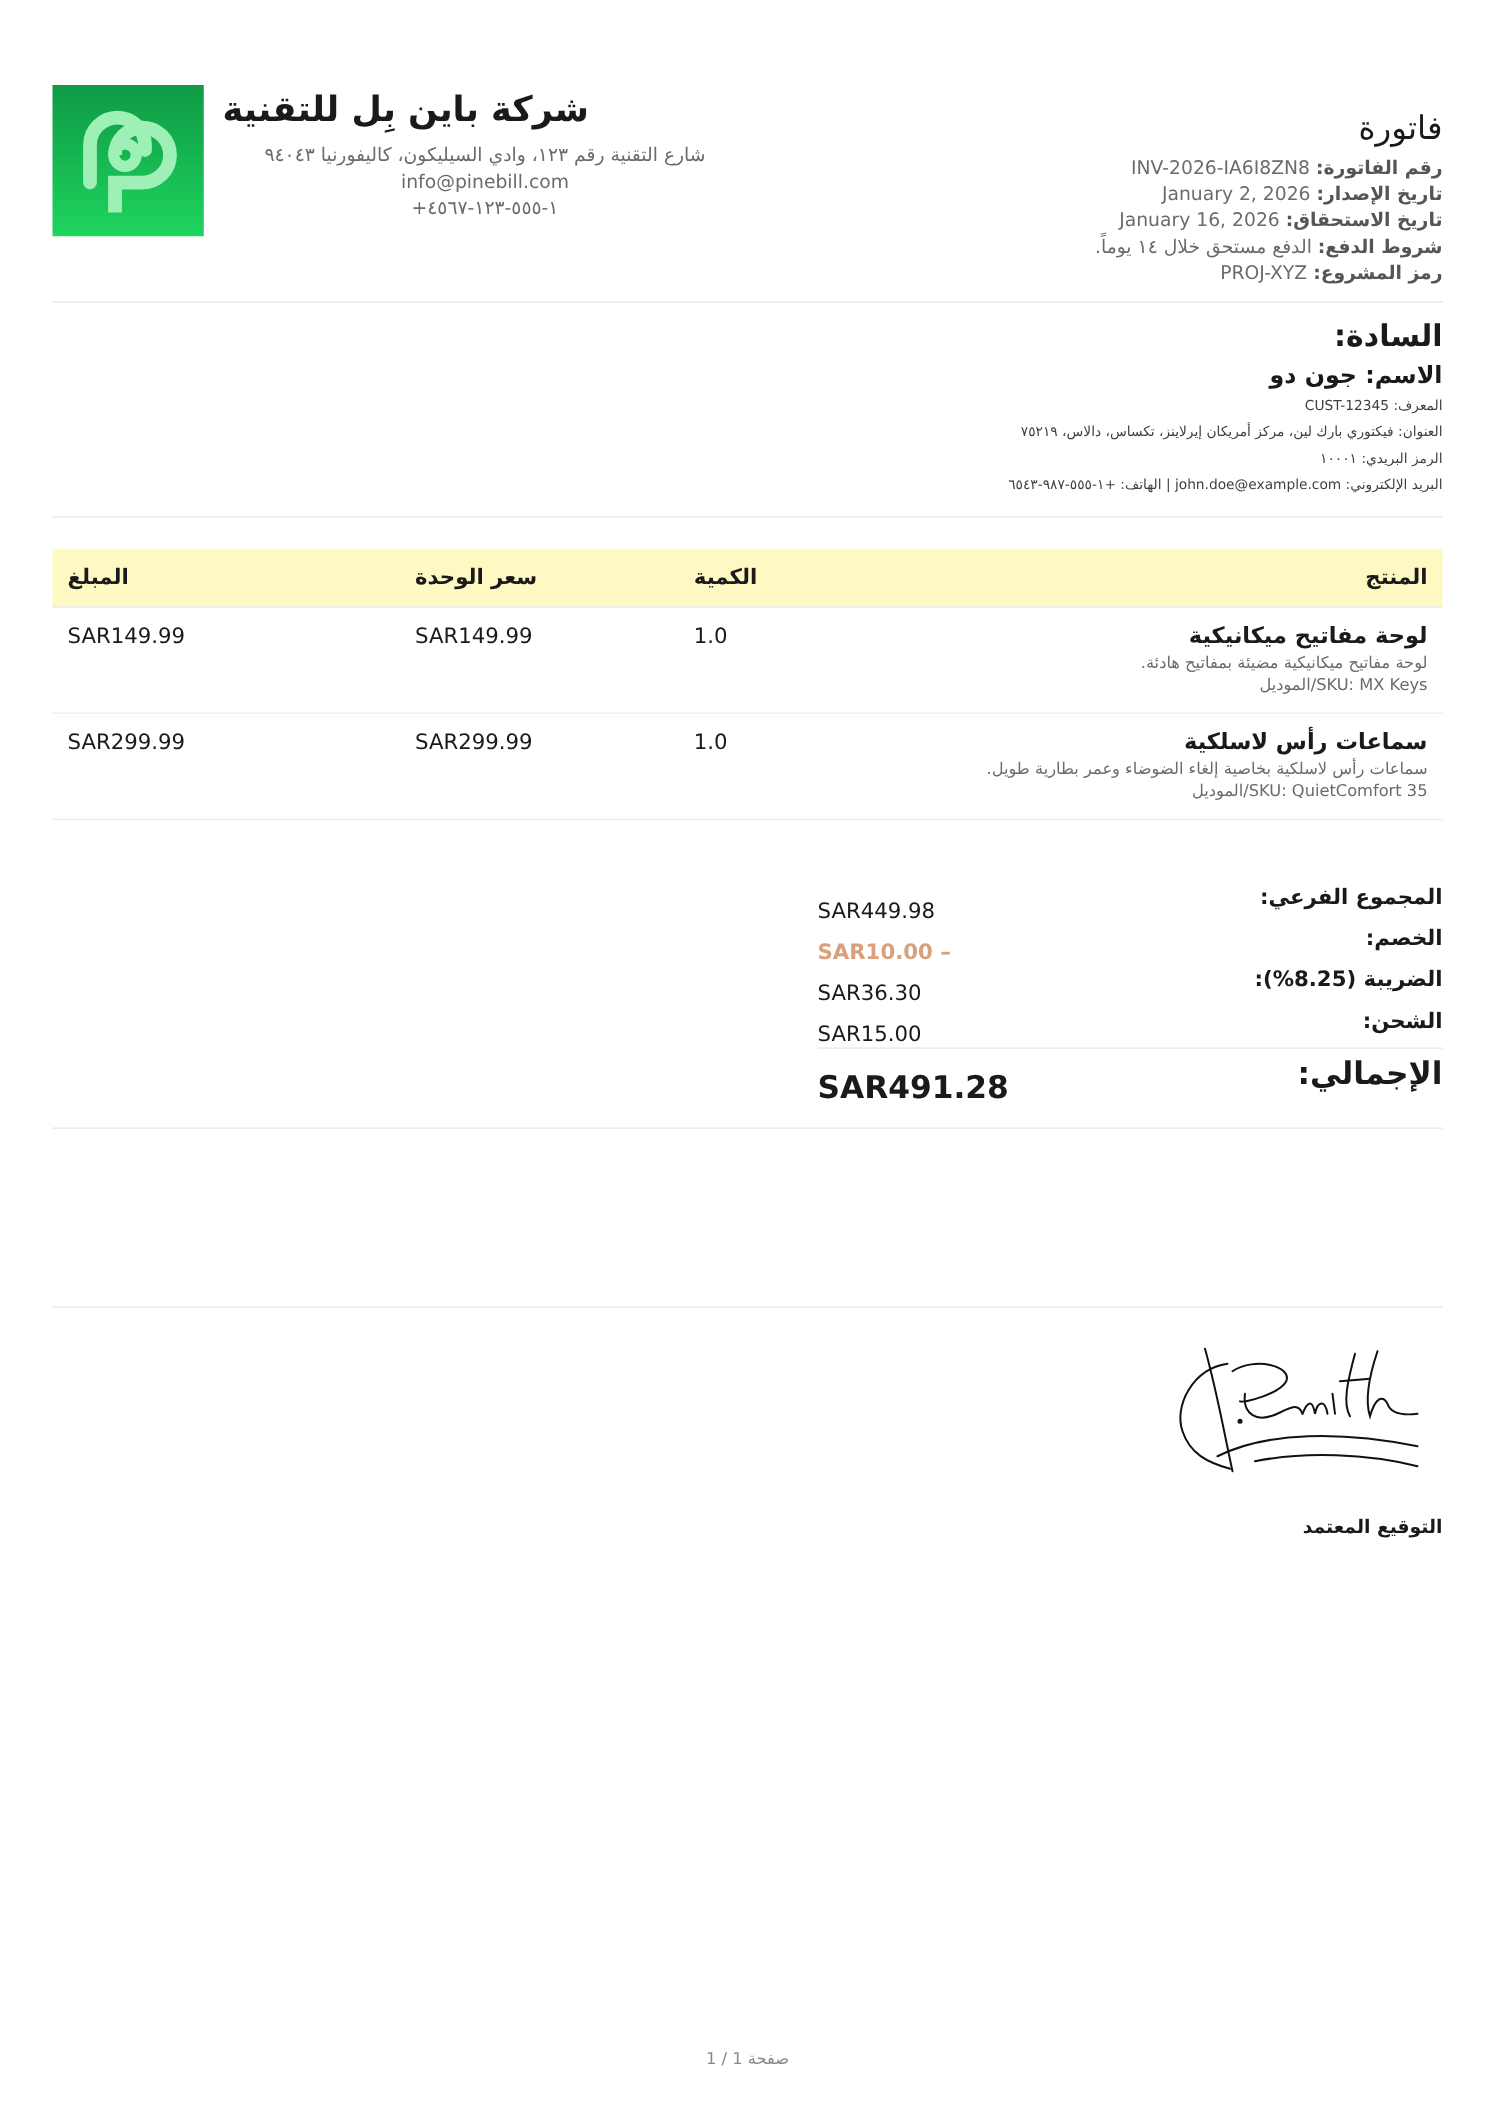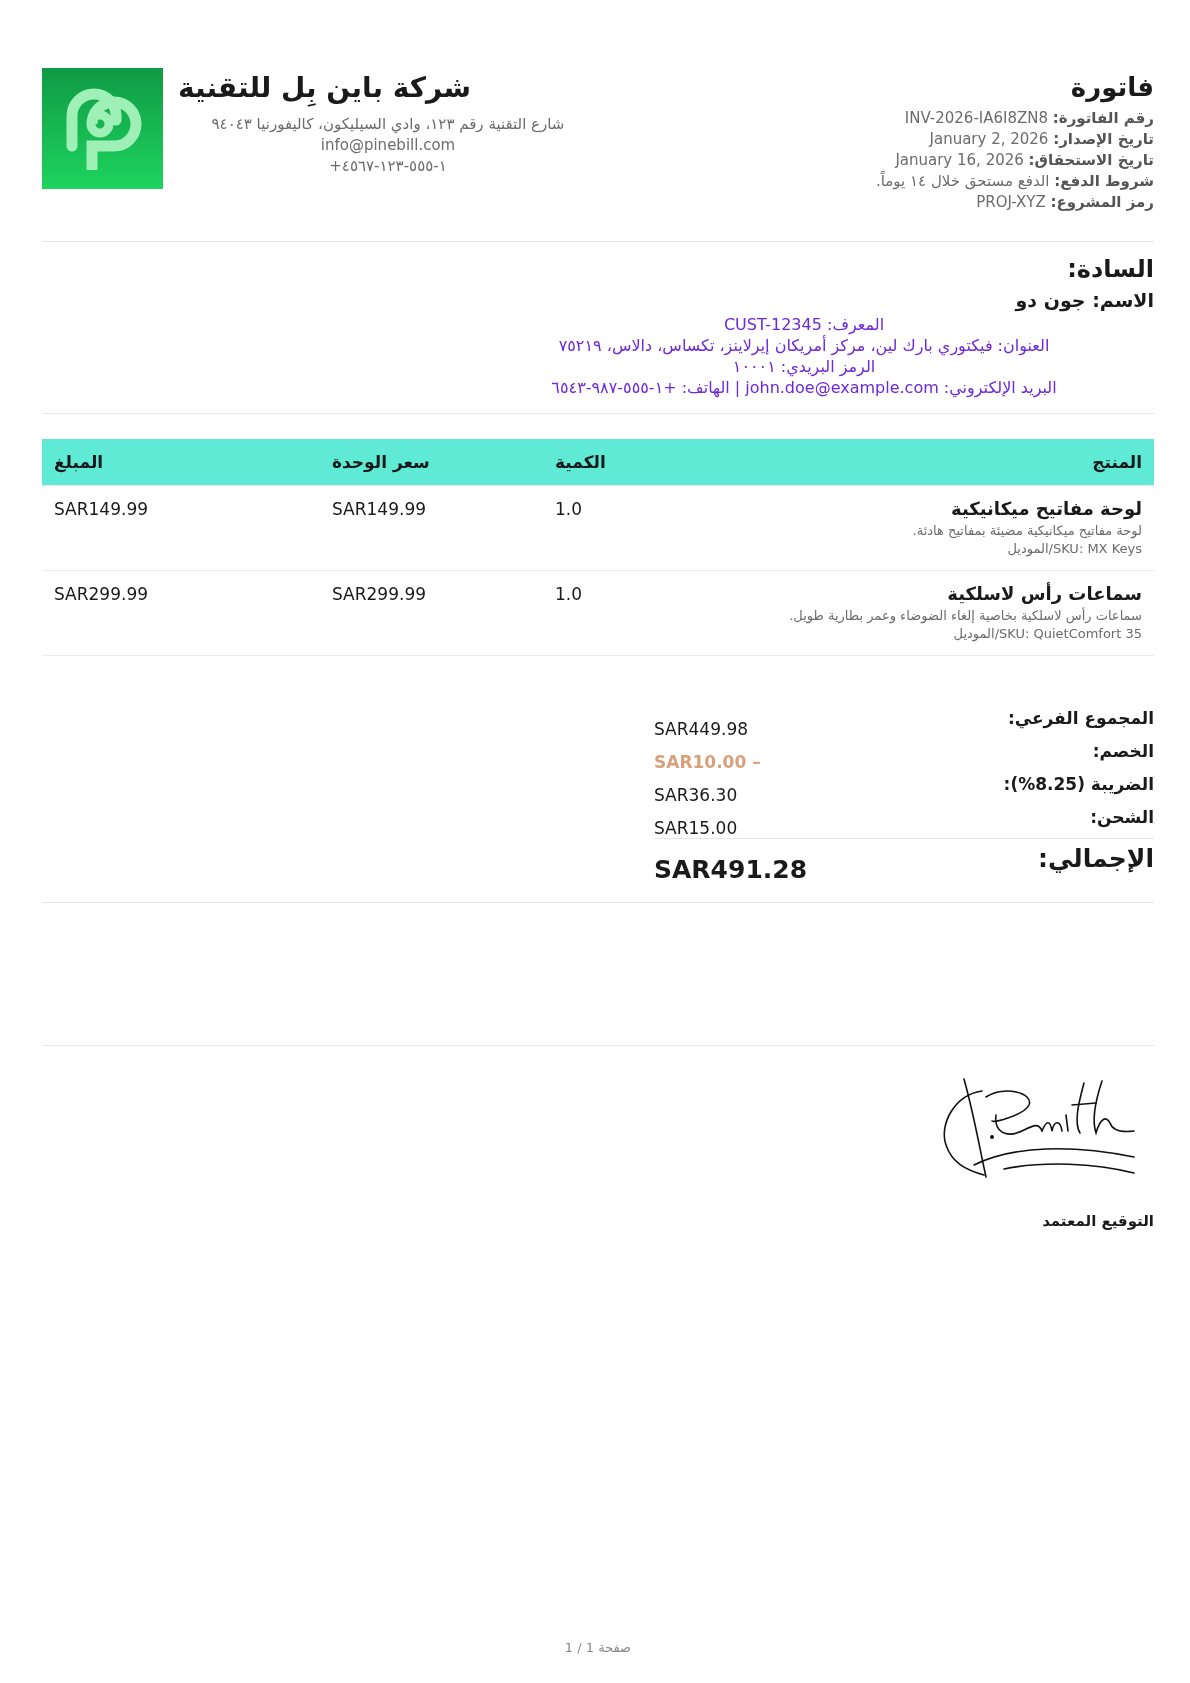--- a/index.html
+++ b/index.html
@@ -12,35 +12,35 @@
 
   
   .header { position: absolute; top: 68px; left: 0; width: 1112px; height: 150px; }
   .logo { position: absolute; left: 0; top: 0; width: 121px; height: 121px;
           background: linear-gradient(180deg, #0f9a45 0%, #1ed45e 100%); }
   .company { position: absolute; left: 136px; top: 0; width: 420px; }
   .company-name { font-size: 28px; font-weight: bold; line-height: 40px; direction: rtl; text-align: left; unicode-bidi: plaintext; }
   .company-line { font-size: 15px; line-height: 21px; color: #6b6b6b; text-align: center; unicode-bidi: plaintext; }
 
   .inv-meta { position: absolute; right: 0; top: 0; width: 420px; direction: rtl; text-align: right; }
-  .inv-title { font-size: 26px; font-weight: bold; line-height: 38px; margin-bottom: 2px; }
+  .inv-title { font-size: 26px; font-weight: normal; line-height: 38px; margin-bottom: 2px; margin-top: 16px; }
   .meta-row { font-size: 15px; line-height: 21px; color: #6b6b6b; }
   .meta-row b { color: #555; }
 
   .divider { position: absolute; left: 0; width: 1112px; height: 0; border-top: 1.5px solid #e6e6e6; }
 
   
   .billto { position: absolute; right: 0; top: 252px; width: 700px; direction: rtl; text-align: right; }
   .billto-title { font-size: 24px; font-weight: bold; line-height: 34px; }
   .billto-name { font-size: 19px; font-weight: bold; line-height: 28px; }
-  .billto-line { font-size: 16px; line-height: 21px; color: #6d28d9; text-align: center; }
+  .billto-line { font-size: 11px; line-height: 21px; color: #404040; }
 
   
   .table { position: absolute; left: 0; top: 439px; width: 1112px; }
-  .thead { height: 46px; background: #5eead4; border-bottom: 1.5px solid #e5e7eb; position: relative; }
+  .thead { height: 46px; background: #fef9c3; border-bottom: 1.5px solid #e5e7eb; position: relative; }
   .th { position: absolute; top: 0; line-height: 46px; font-size: 17px; font-weight: bold; }
   .trow { position: relative; height: 84px; border-bottom: 1.5px solid #ececec; }
   .td { position: absolute; top: 10px; font-size: 17px; line-height: 26px; }
   .col-amount { left: 12px; }
   .col-unit { left: 290px; }
   .col-qty { left: 513px; }
   .col-product { right: 12px; direction: rtl; text-align: right; width: 520px; }
   .prod-name { font-size: 18px; font-weight: bold; line-height: 26px; }
   .prod-desc { font-size: 13px; line-height: 18px; color: #6b6b6b; }
 

